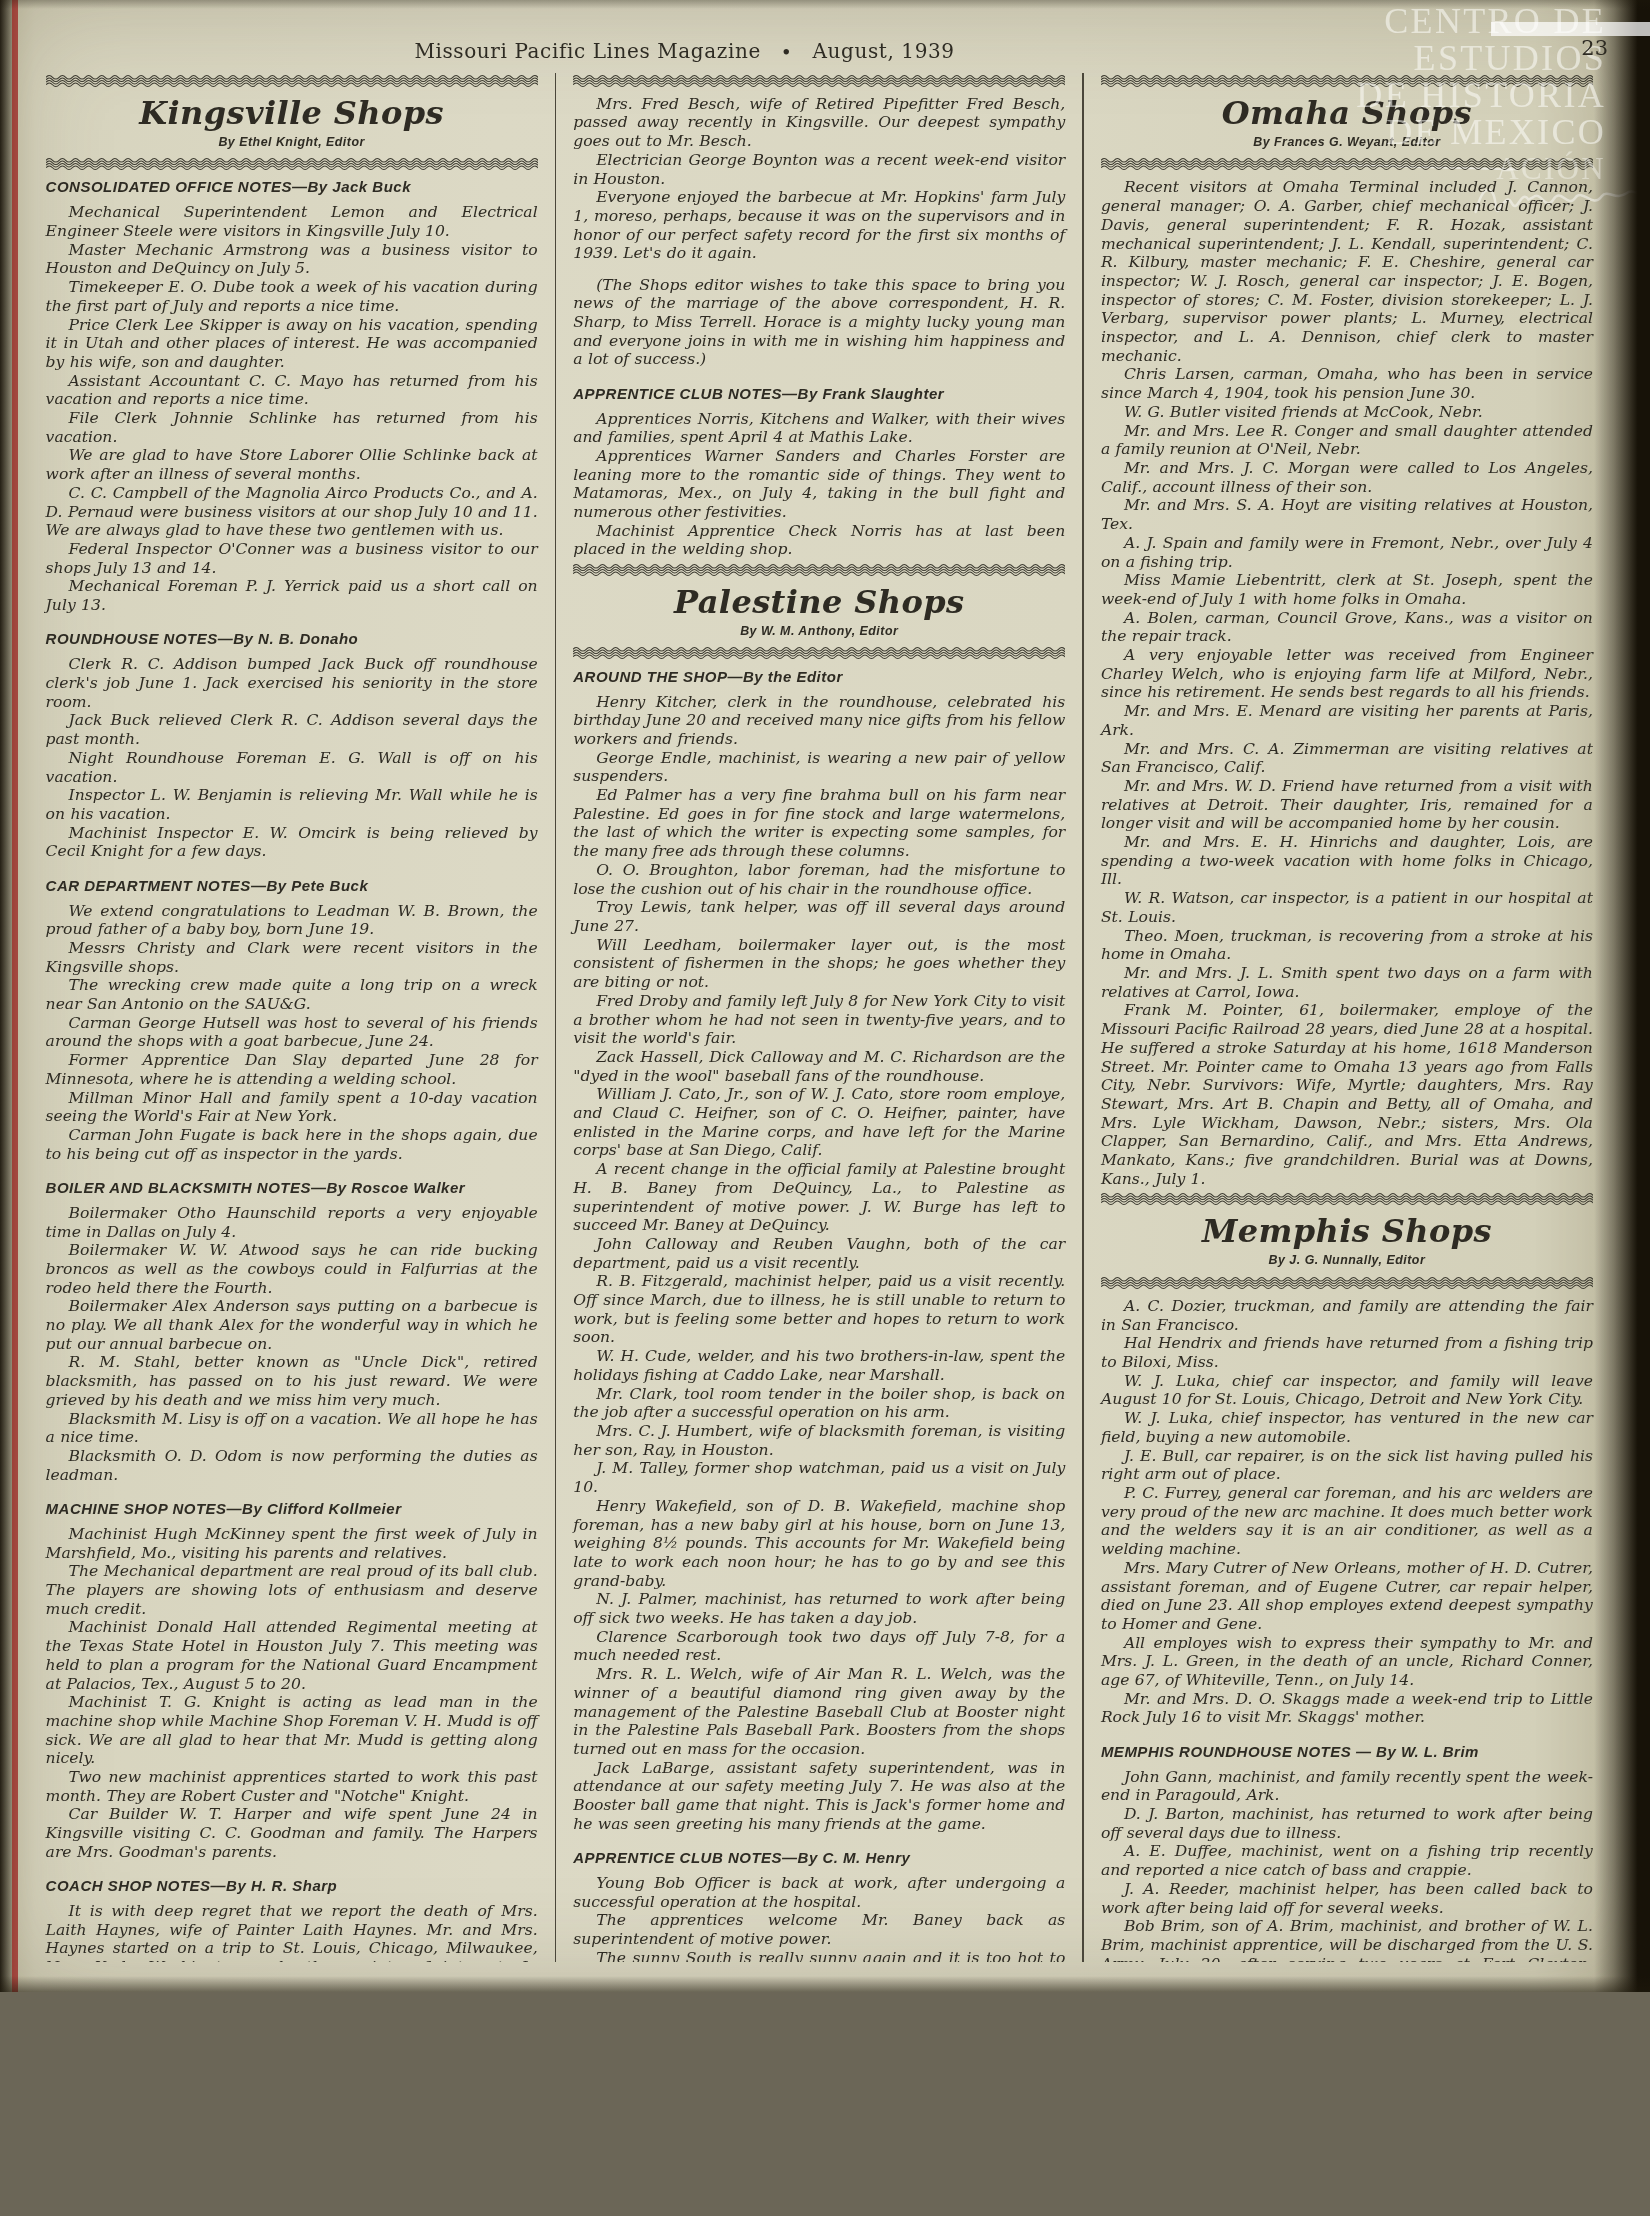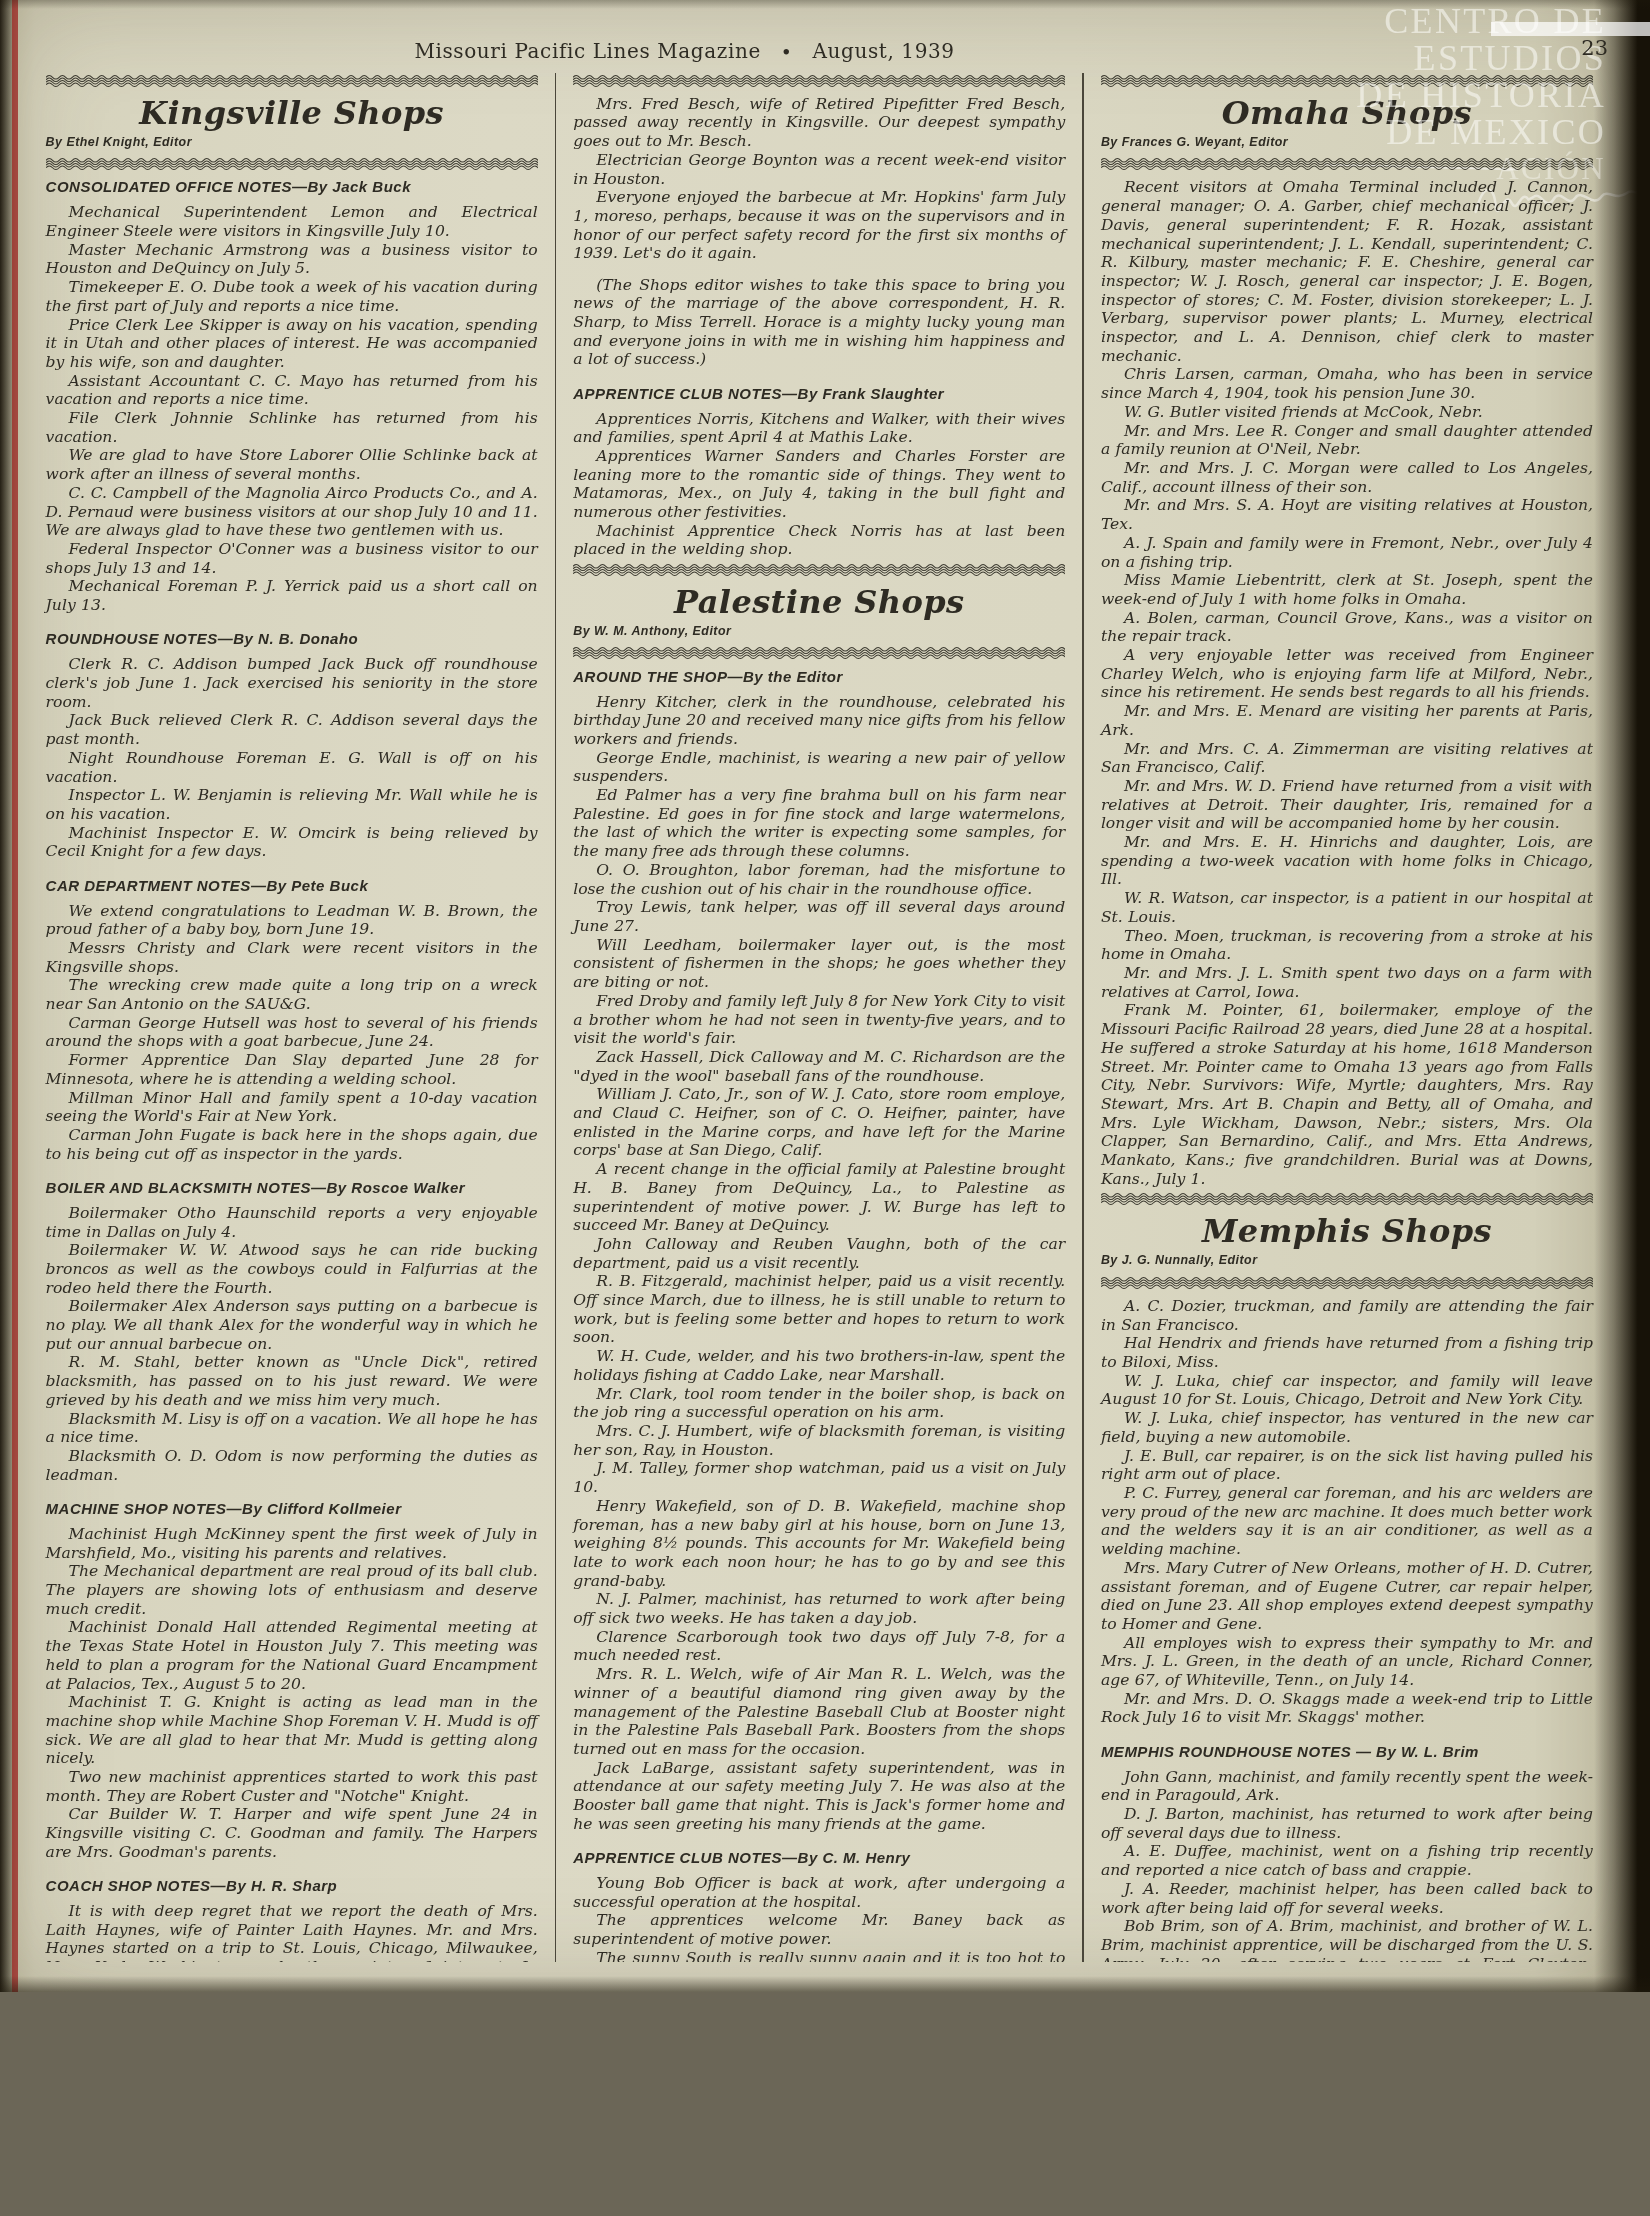--- a/index.html
+++ b/index.html
@@ -35,21 +35,21 @@
   .columns{position:absolute;left:44px;right:54px;top:73px;bottom:30px;display:flex;font-style:italic;}
   .col{flex:1 1 0;padding:0 17px;overflow:hidden;}
   .col:first-child{padding-left:1.6px;}
   .col:last-child{padding-right:3.1px;}
   .colrule{width:1.6px;background:#4a463a;}
 
   
   .rule{display:block;width:100%;height:12.4px;margin:4.7px 0 7.8px;}
   .rule:first-child{margin-top:1.6px;}
   h2.title{font-family:"DejaVu Serif",serif;font-weight:700;font-size:32px;line-height:37px;text-align:center;margin:6.2px 0 3.1px;letter-spacing:0.4px;}
-  .byline{font-family:"Liberation Sans",sans-serif;font-weight:700;font-size:12.4px;line-height:15.6px;margin:0 0 7.8px;letter-spacing:0.5px;}
+  .byline{font-family:"Liberation Sans",sans-serif;font-weight:700;font-size:12.4px;line-height:15.6px;text-align:center;margin:0 0 7.8px;letter-spacing:0.5px;}
   h3.subhead{font-family:"Liberation Sans",sans-serif;font-weight:700;font-size:15px;line-height:18.7px;margin:15.6px 0 6.2px;letter-spacing:0.5px;}
   .rule + h3.subhead{margin-top:6.2px;}
   p.para{margin:0;font-size:15.6px;line-height:18.7px;text-align:justify;text-indent:23px;hyphens:auto;word-spacing:0.4px;}
   .gap{height:12.4px;}
 </style>
 </head>
 <body>
 
 <div class="page">
   <div class="edge-left"></div>
@@ -170,21 +170,21 @@
         <p class="para">O. O. Broughton, labor foreman, had the misfortune to lose the cushion out of his chair in the roundhouse office.</p>
         <p class="para">Troy Lewis, tank helper, was off ill several days around June 27.</p>
         <p class="para">Will Leedham, boilermaker layer out, is the most consistent of fishermen in the shops; he goes whether they are biting or not.</p>
         <p class="para">Fred Droby and family left July 8 for New York City to visit a brother whom he had not seen in twenty-five years, and to visit the world's fair.</p>
         <p class="para">Zack Hassell, Dick Calloway and M. C. Richardson are the "dyed in the wool" baseball fans of the roundhouse.</p>
         <p class="para">William J. Cato, Jr., son of W. J. Cato, store room employe, and Claud C. Heifner, son of C. O. Heifner, painter, have enlisted in the Marine corps, and have left for the Marine corps' base at San Diego, Calif.</p>
         <p class="para">A recent change in the official family at Palestine brought H. B. Baney from DeQuincy, La., to Palestine as superintendent of motive power. J. W. Burge has left to succeed Mr. Baney at DeQuincy.</p>
         <p class="para">John Calloway and Reuben Vaughn, both of the car department, paid us a visit recently.</p>
         <p class="para">R. B. Fitzgerald, machinist helper, paid us a visit recently. Off since March, due to illness, he is still unable to return to work, but is feeling some better and hopes to return to work soon.</p>
         <p class="para">W. H. Cude, welder, and his two brothers-in-law, spent the holidays fishing at Caddo Lake, near Marshall.</p>
-        <p class="para">Mr. Clark, tool room tender in the boiler shop, is back on the job ring a successful operation on his arm.</p>
+        <p class="para">Mr. Clark, tool room tender in the boiler shop, is back on the job after a successful operation on his arm.</p>
         <p class="para">Mrs. C. J. Humbert, wife of blacksmith foreman, is visiting her son, Ray, in Houston.</p>
         <p class="para">J. M. Talley, former shop watchman, paid us a visit on July 10.</p>
         <p class="para">Henry Wakefield, son of D. B. Wakefield, machine shop foreman, has a new baby girl at his house, born on June 13, weighing 8½ pounds. This accounts for Mr. Wakefield being late to work each noon hour; he has to go by and see this grand-baby.</p>
         <p class="para">N. J. Palmer, machinist, has returned to work after being off sick two weeks. He has taken a day job.</p>
         <p class="para">Clarence Scarborough took two days off July 7-8, for a much needed rest.</p>
         <p class="para">Mrs. R. L. Welch, wife of Air Man R. L. Welch, was the winner of a beautiful diamond ring given away by the management of the Palestine Baseball Club at Booster night in the Palestine Pals Baseball Park. Boosters from the shops turned out en mass for the occasion.</p>
         <p class="para">Jack LaBarge, assistant safety superintendent, was in attendance at our safety meeting July 7. He was also at the Booster ball game that night. This is Jack's former home and he was seen greeting his many friends at the game.</p>
         <h3 class="subhead">APPRENTICE CLUB NOTES—By C. M. Henry</h3>
         <p class="para">Young Bob Officer is back at work, after undergoing a successful operation at the hospital.</p>
         <p class="para">The apprentices welcome Mr. Baney back as superintendent of motive power.</p>

